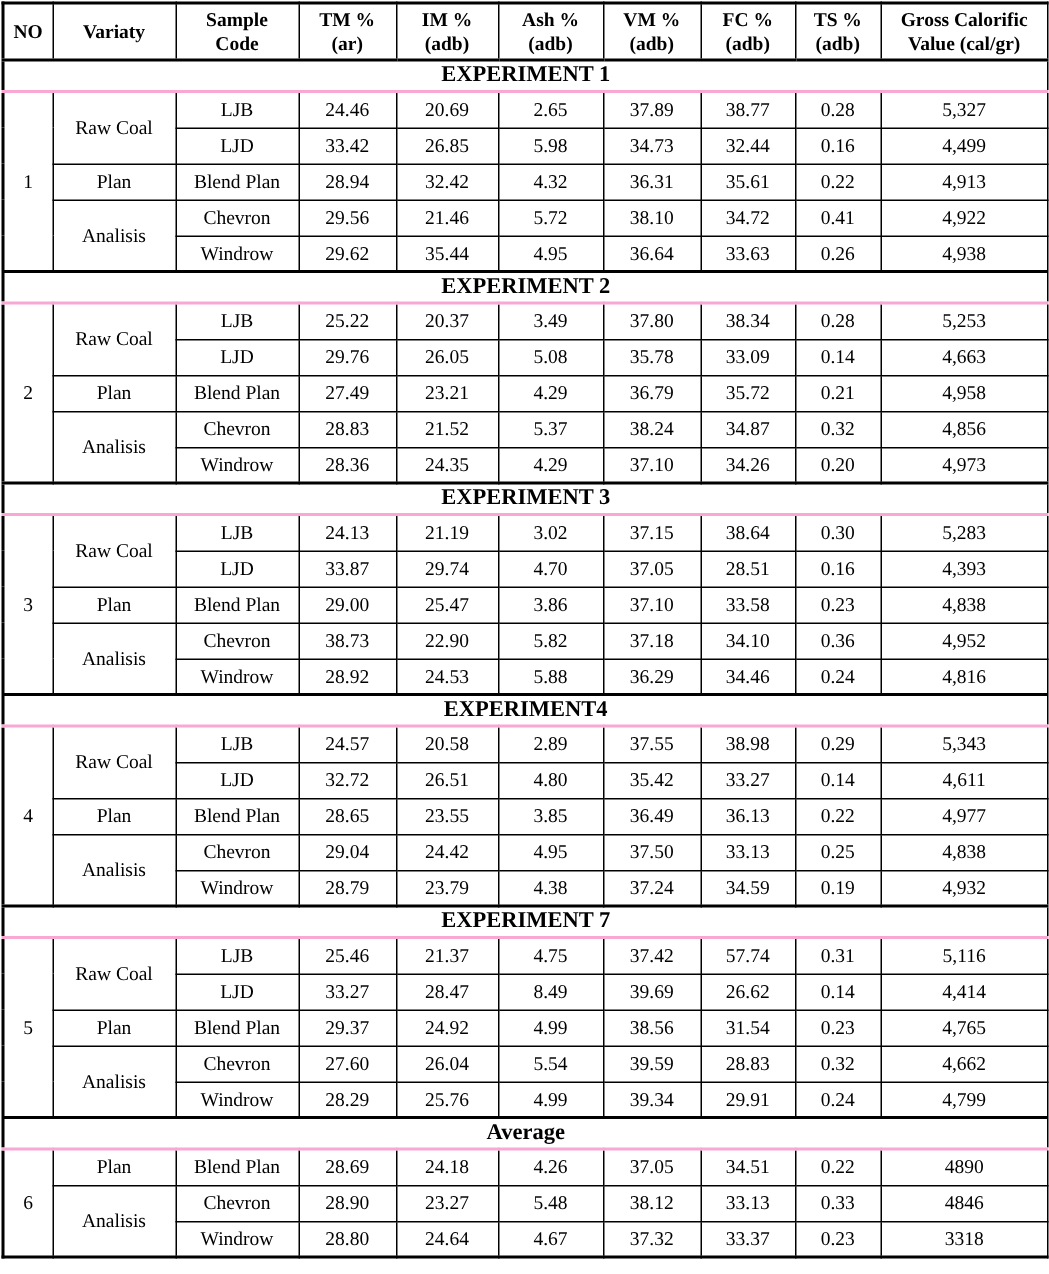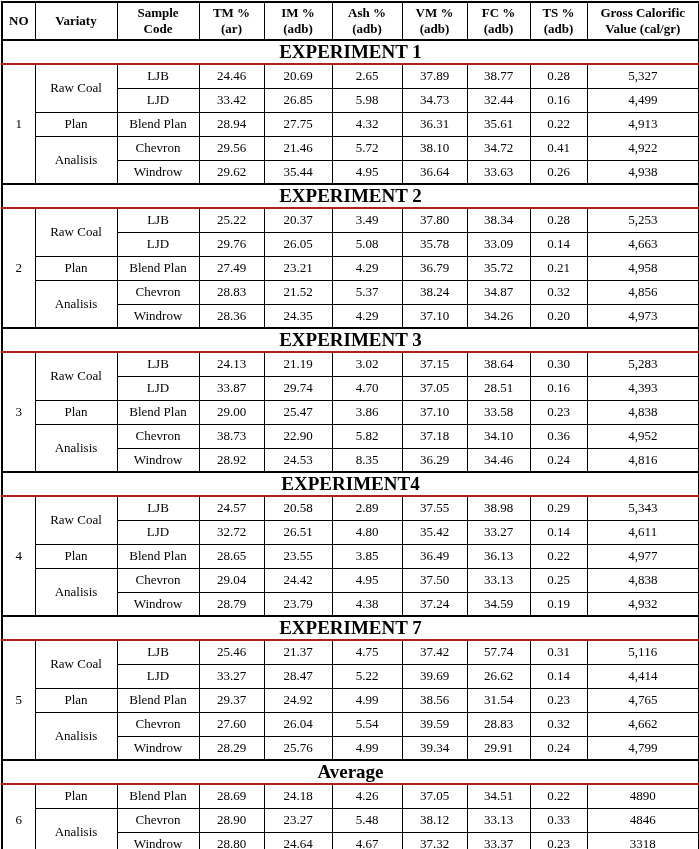--- a/index.html
+++ b/index.html
@@ -28,23 +28,23 @@
     font-weight: bold;
     font-size: 13px;
     line-height: 1.25;
     border-bottom: 2px solid #000;
   }
   .h1, .h2 { display: block; }
   .h2:empty { display: none; }
   tr.title-row td {
     height: 21px;
     font-weight: bold;
-    font-size: 19px;
+    font-size: 15px;
     border-top: 2px solid #000;
-    border-bottom: 2px solid #b91c1c;
+    border-bottom: 2px solid #f9a8d4;
   }
   tr.data { height: 24px; }
   tr.data td { font-size: 13px; }
   td.italic { }
 </style>
 </head>
 <body>
 
 <div class="page">
 <table class="coal">
@@ -126,21 +126,21 @@
     <td>5.98</td>
     <td>34.73</td>
     <td>32.44</td>
     <td>0.16</td>
     <td>4,499</td>
   </tr>
   <tr class="data">
     <td class="italic">Plan</td>
     <td>Blend Plan</td>
     <td>28.94</td>
-    <td>27.75</td>
+    <td>32.42</td>
     <td>4.32</td>
     <td>36.31</td>
     <td>35.61</td>
     <td>0.22</td>
     <td>4,913</td>
   </tr>
   <tr class="data">
     <td rowspan="2">Analisis</td>
     <td>Chevron</td>
     <td>29.56</td>
@@ -264,21 +264,21 @@
     <td>5.82</td>
     <td>37.18</td>
     <td>34.10</td>
     <td>0.36</td>
     <td>4,952</td>
   </tr>
   <tr class="data">
     <td>Windrow</td>
     <td>28.92</td>
     <td>24.53</td>
-    <td>8.35</td>
+    <td>5.88</td>
     <td>36.29</td>
     <td>34.46</td>
     <td>0.24</td>
     <td>4,816</td>
   </tr>
 
   <tr class="title-row">
     <td colspan="10">EXPERIMENT4</td>
   </tr>
   <tr class="data">
@@ -348,21 +348,21 @@
     <td>4.75</td>
     <td>37.42</td>
     <td>57.74</td>
     <td>0.31</td>
     <td>5,116</td>
   </tr>
   <tr class="data">
     <td>LJD</td>
     <td>33.27</td>
     <td>28.47</td>
-    <td>5.22</td>
+    <td>8.49</td>
     <td>39.69</td>
     <td>26.62</td>
     <td>0.14</td>
     <td>4,414</td>
   </tr>
   <tr class="data">
     <td class="italic">Plan</td>
     <td>Blend Plan</td>
     <td>29.37</td>
     <td>24.92</td>

